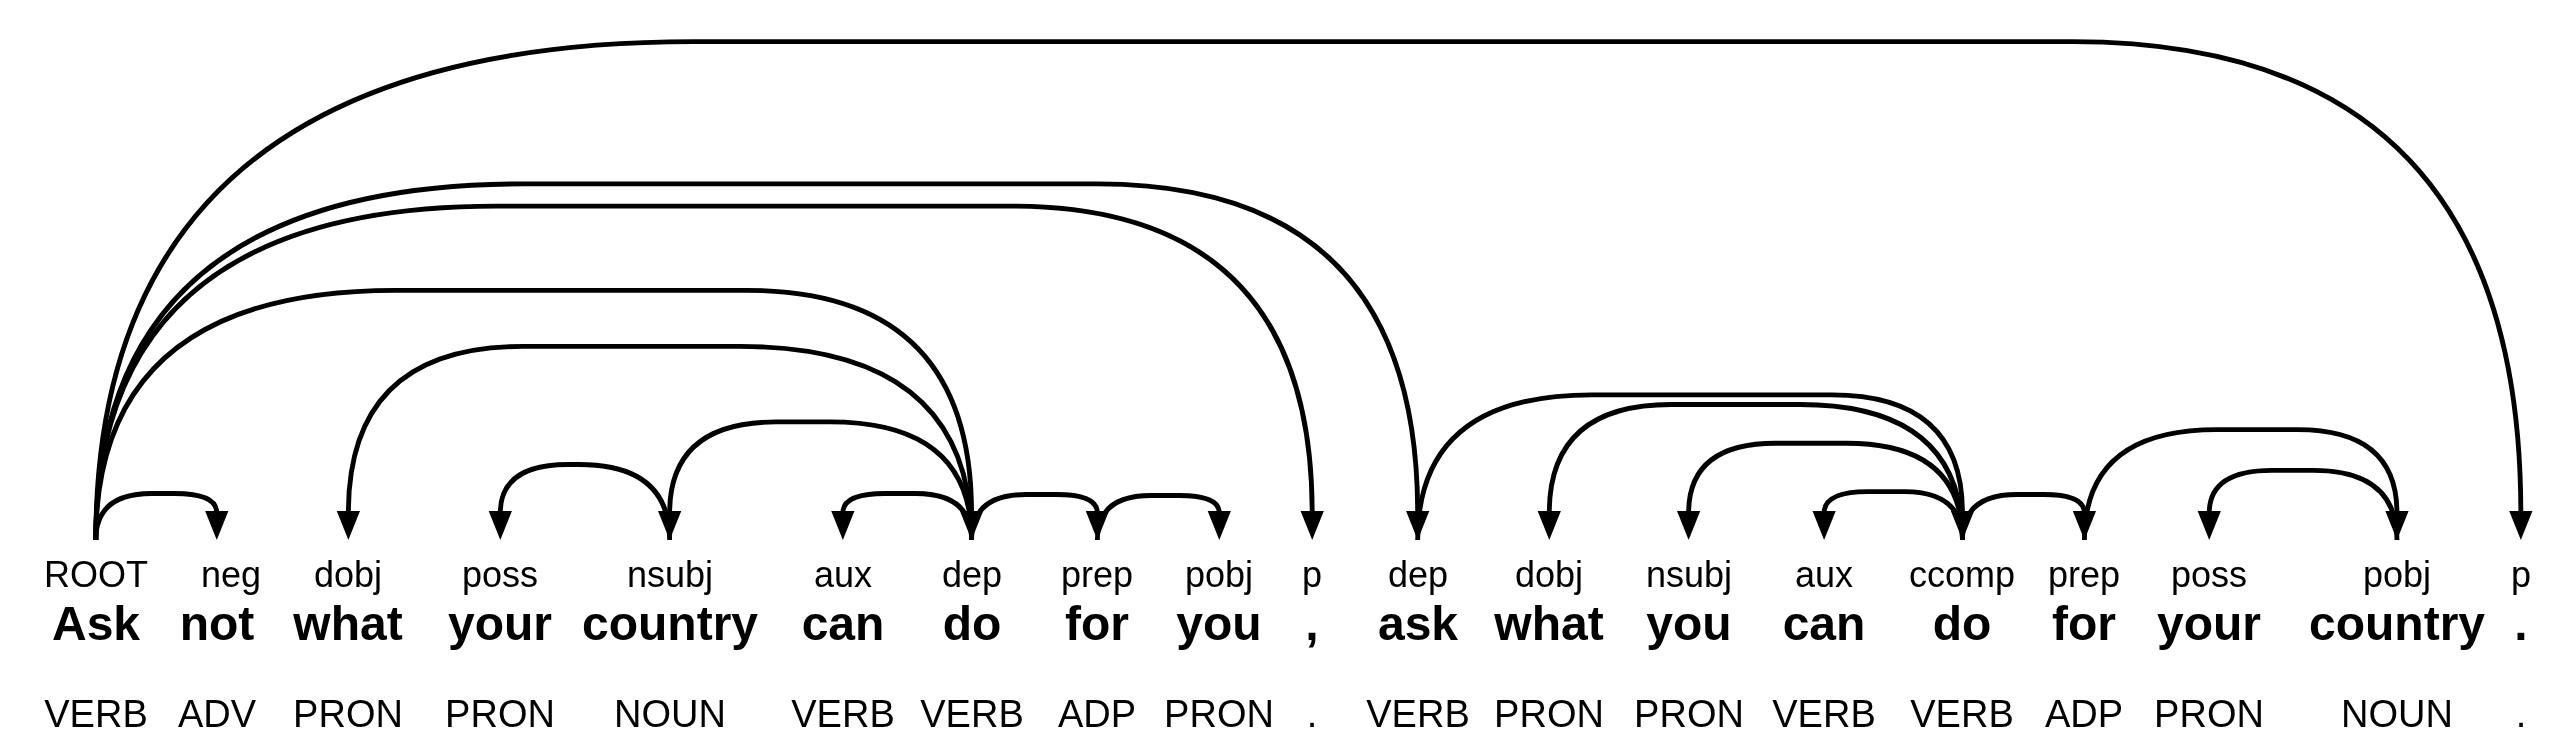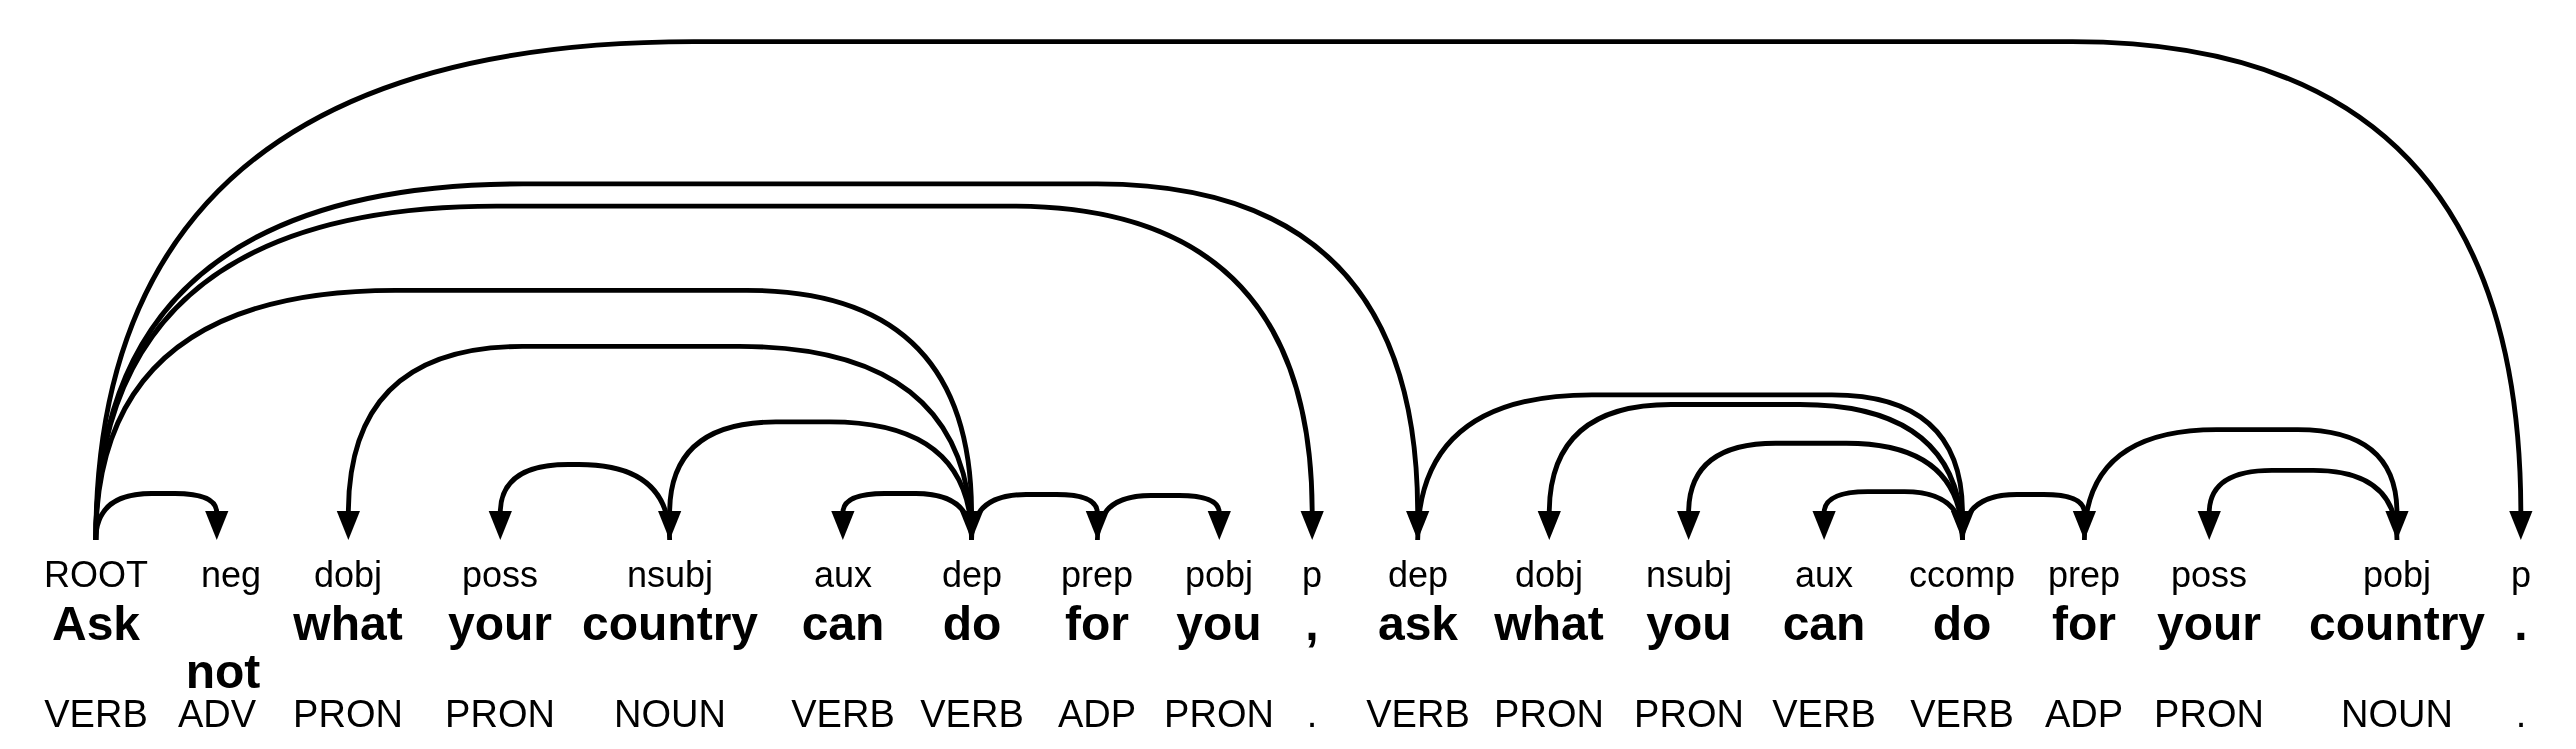--- a/index.html
+++ b/index.html
@@ -51,21 +51,21 @@
       <path d="M 2154 558 Q 2154 444, 2290.8 444 L 2374.4 444 Q 2477 444, 2477 530" fill="none" stroke="#000000" stroke-width="5"></path>
       <polygon points="2465,528 2489,528 2477,558" fill="#000000"></polygon>
       <path d="M 99 558 Q 99 43, 717 43 L 2141.5 43 Q 2605 43, 2605 530" fill="none" stroke="#000000" stroke-width="5"></path>
       <polygon points="2593,528 2617,528 2605,558" fill="#000000"></polygon>
     </svg>
   <div id="tokens-layer">
       <div class="tok tok-label" style="left: 96px;">ROOT</div>
       <div class="tok tok-word" style="left: 96px;">Ask</div>
       <div class="tok tok-pos" style="left: 96px;">VERB</div>
       <div class="tok tok-label" style="left: 231px;">neg</div>
-      <div class="tok tok-word" style="left: 223px; margin-top: 48px;">not</div>
+      <div class="tok tok-word" style="left: 217px;">not</div>
       <div class="tok tok-pos" style="left: 217px;">ADV</div>
       <div class="tok tok-label" style="left: 348px;">dobj</div>
       <div class="tok tok-word" style="left: 348px;">what</div>
       <div class="tok tok-pos" style="left: 348px;">PRON</div>
       <div class="tok tok-label" style="left: 500px;">poss</div>
       <div class="tok tok-word" style="left: 500px;">your</div>
       <div class="tok tok-pos" style="left: 500px;">PRON</div>
       <div class="tok tok-label" style="left: 670px;">nsubj</div>
       <div class="tok tok-word" style="left: 670px;">country</div>
       <div class="tok tok-pos" style="left: 670px;">NOUN</div>

